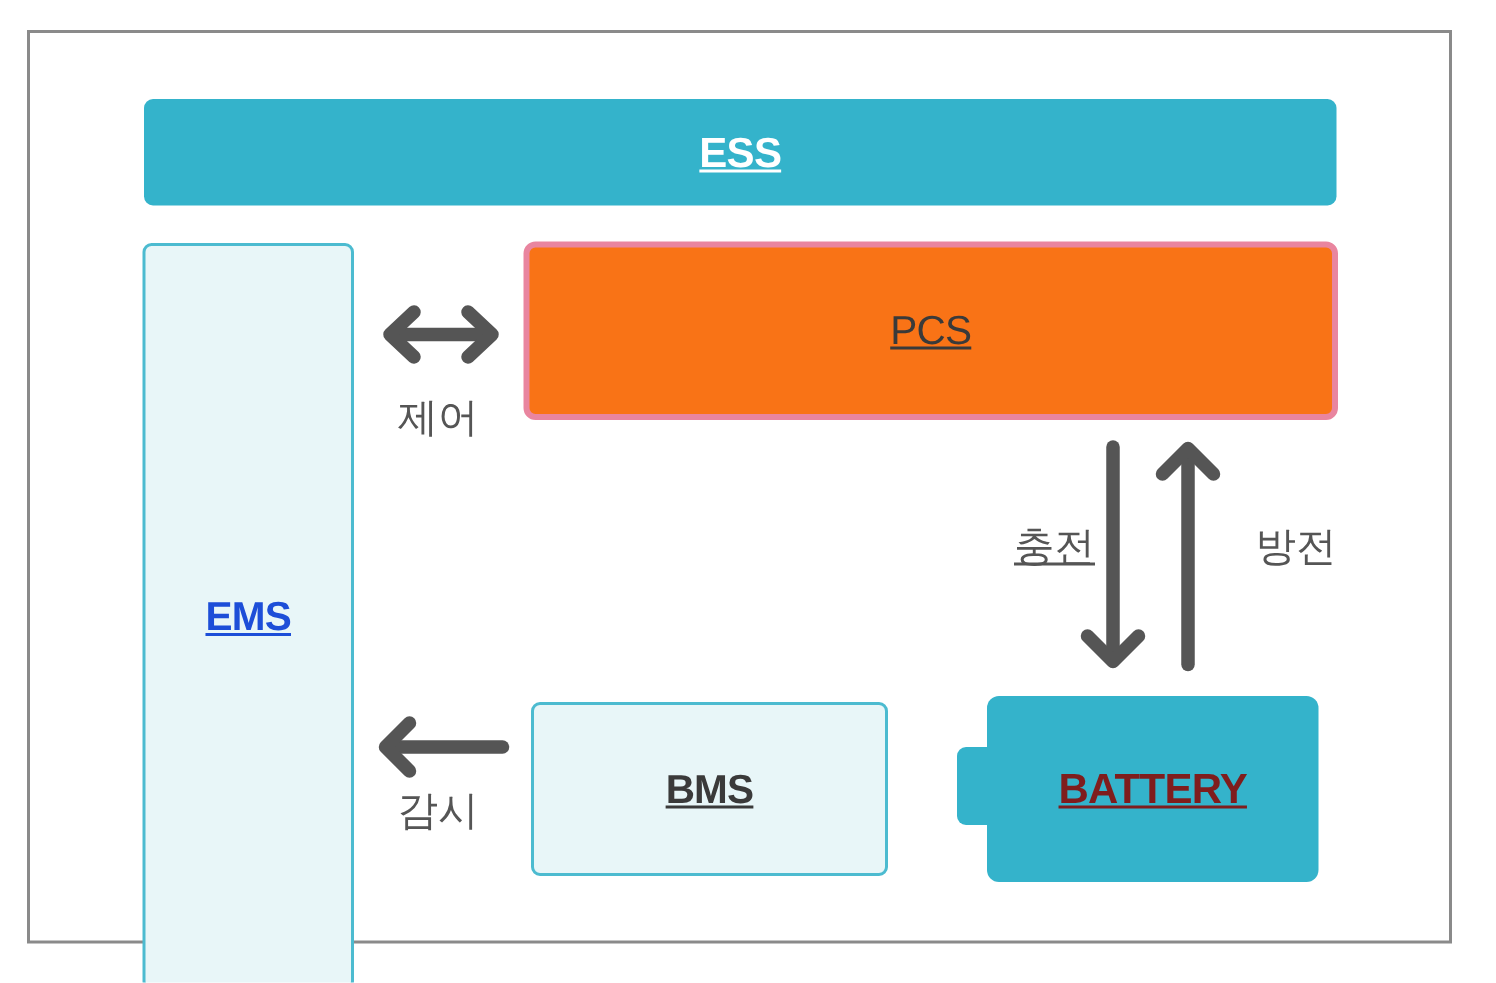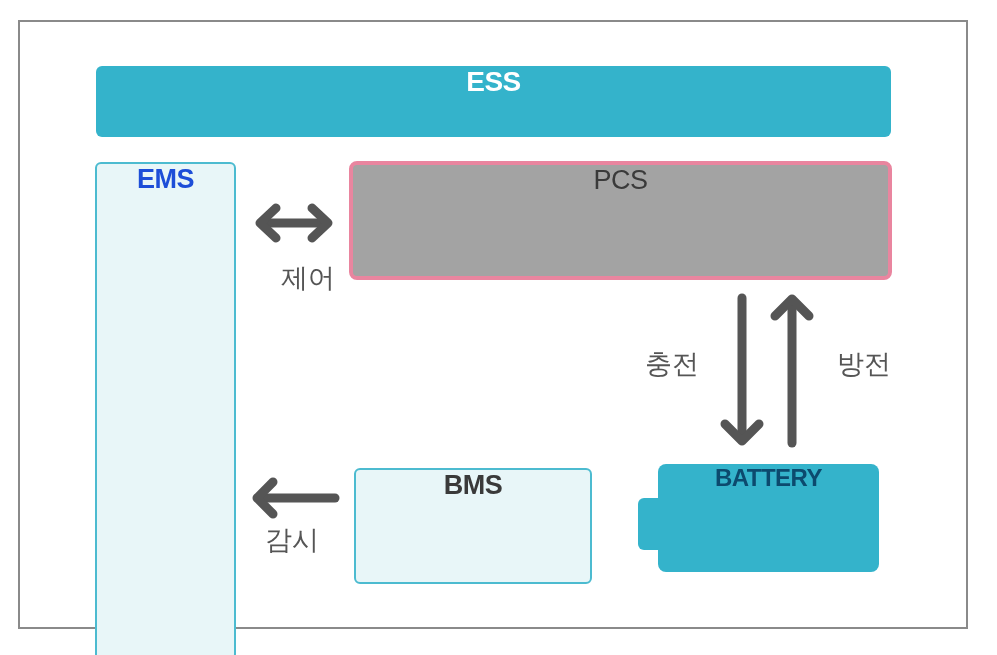--- a/index.html
+++ b/index.html
@@ -1,31 +1,31 @@
 <!DOCTYPE html>
 <html><head>
 <meta charset="utf-8">
 <style>
   html, body { margin:0; padding:0; background:#ffffff; }
   body { width:997px; height:655px; position:relative; overflow:hidden;
          font-family:"Liberation Sans", "DejaVu Sans", sans-serif; }
   .frame { position:absolute; left:18px; top:20px; width:950px; height:609px;
            border:2px solid #8a8a8a; box-sizing:border-box; background:#fff; }
-  .box { position:absolute; box-sizing:border-box; display:flex; 
-         justify-content:center; font-weight:bold; letter-spacing:-0.5px; }
+  .box { position:absolute; box-sizing:border-box; display:flex; align-items:center;
+         justify-content:center; font-weight:bold; letter-spacing:-0.5px;text-decoration:underline; }
   .ess { left:96px; top:66px; width:795px; height:71px; background:#34b3cb;
          border-radius:6px; color:#fff; font-size:28px; }
   .ems { left:95px; top:162px; width:141px; height:498px; background:#e8f6f8;
          border:2px solid #4cbbd0; border-radius:6px; color:#1d4ed8; font-size:27px; }
-  .pcs { left:349px; top:161px; width:543px; height:119px; background:#a3a3a3;
+  .pcs { left:349px; top:161px; width:543px; height:119px; background:#f97316;
          border:4px solid #e9859f; border-radius:8px; color:#3a3a3a; font-size:27px; font-weight:normal; }
   .bms { left:354px; top:468px; width:238px; height:116px; background:#e8f6f8;
          border:2px solid #4cbbd0; border-radius:6px; color:#3a3a3a; font-size:27px; }
-  .battery { left:658px; top:464px; width:221px; height:108px; background:#34b3cb;
-             border-radius:8px; color:#0c4a6e; font-size:24px; }
+  .battery { left:658px; top:464px; width:221px; height:124px; background:#34b3cb;
+             border-radius:8px; color:#7f1d1d; font-size:28px; }
   .battery-tip { position:absolute; left:638px; top:498px; width:26px; height:52px;
                  background:#34b3cb; border-radius:6px 0 0 6px; }
   .label { position:absolute; color:#555; font-size:27px; }
   svg.arrows { position:absolute; left:0; top:0; width:997px; height:655px; pointer-events:none; }
 </style>
 </head>
 <body>
 
 <div class="frame"></div>
 
@@ -69,16 +69,16 @@
       <polyline points="775,316 792,299 809,316"></polyline>
     </g>
 
     <g>
       <line x1="335" y1="498" x2="258" y2="498"></line>
       <polyline points="273,482 257,498 273,514"></polyline>
     </g>
   </g>
 </svg>
 
-<span class="label" style="left:265px; top:260px;margin-left:16px;">제어</span>
-<span class="label" style="left:645px; top:346px;">충전</span>
+<span class="label" style="left:265px; top:260px;">제어</span>
+<span class="label" style="left:676px; top:346px;text-decoration:underline;">충전</span>
 <span class="label" style="left:837px; top:346px;">방전</span>
 <span class="label" style="left:265px; top:522px;">감시</span>
 
 </body></html>

